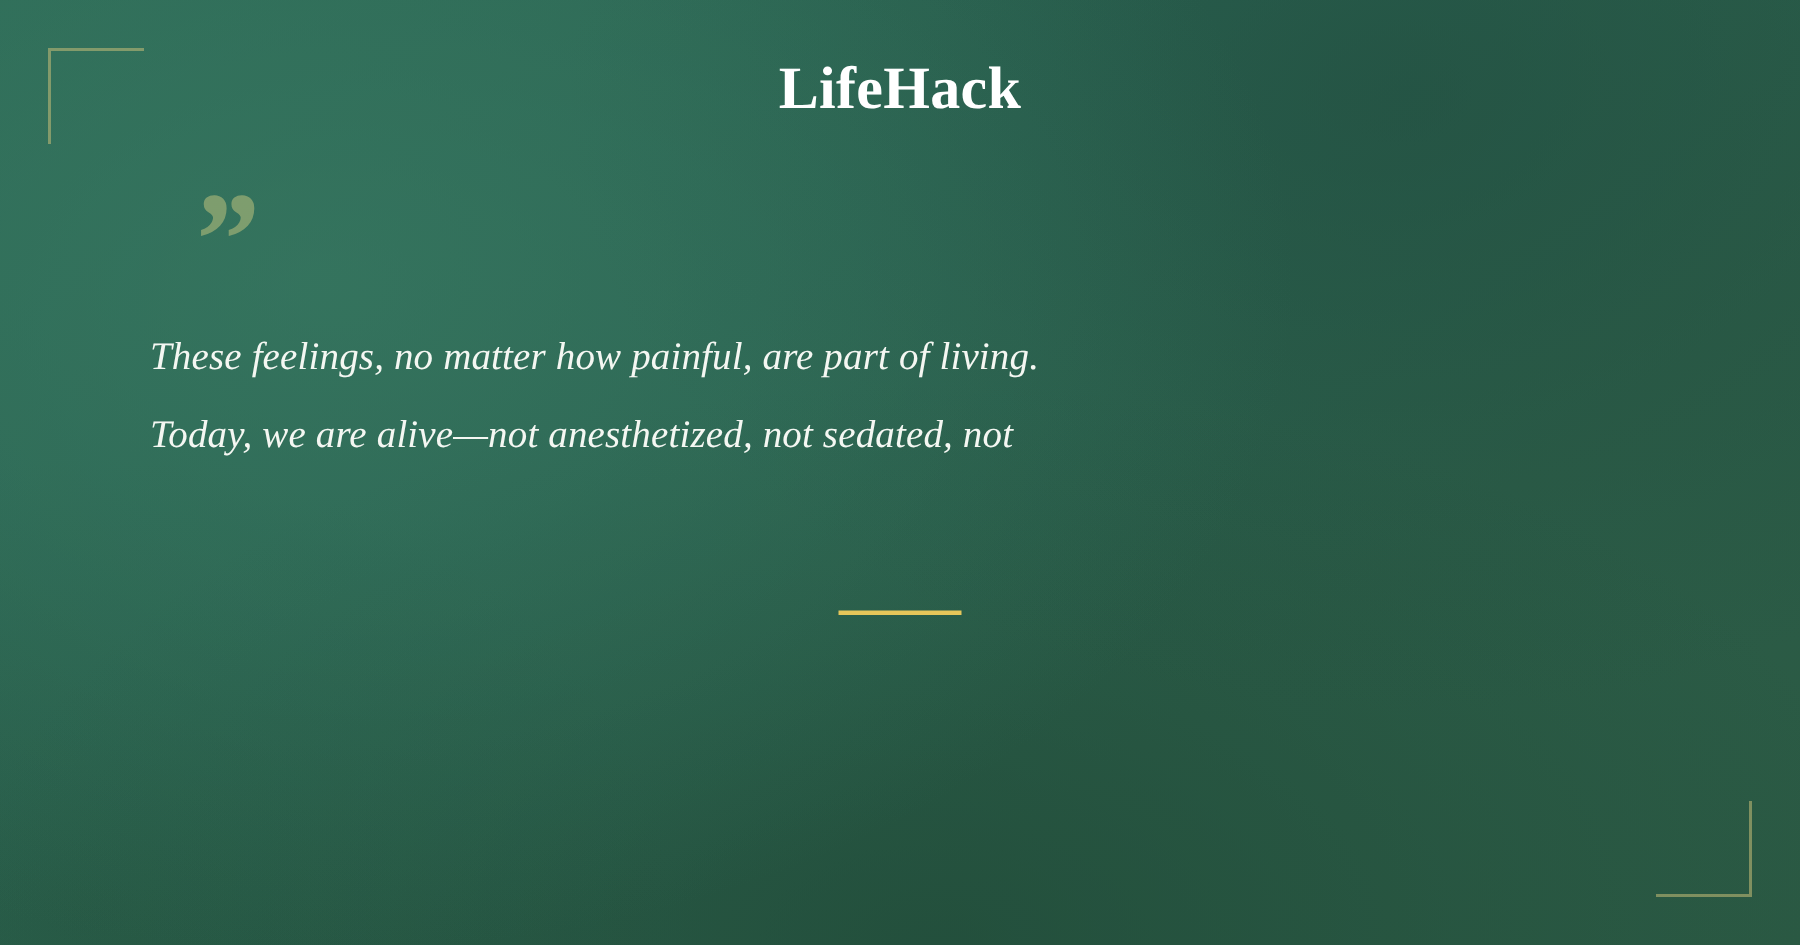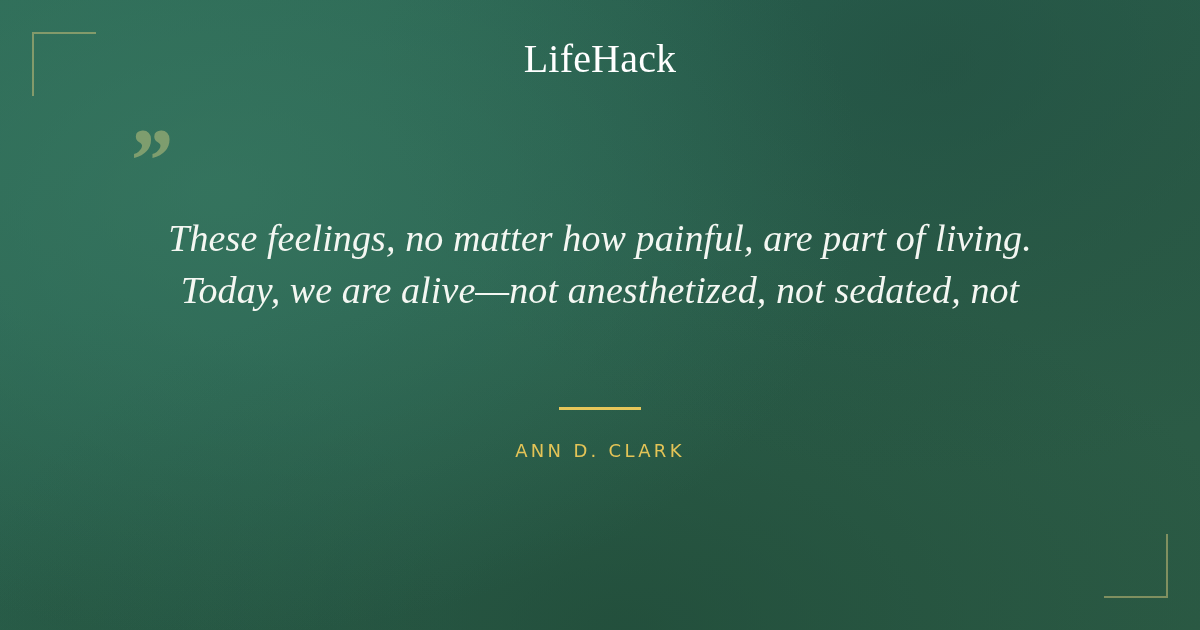--- a/index.html
+++ b/index.html
@@ -46,21 +46,21 @@
     position: absolute;
     top: 39px;
     left: 0;
     width: 1200px;
     text-align: center;
     color: #ffffff;
     font-family: "Liberation Serif", "DejaVu Serif", serif;
     font-size: 40px;
     letter-spacing: 0.2px;
     line-height: 1;
-    font-weight: 400;
+    font-weight: 700;
     white-space: nowrap;
   }
 
   
   #quote-mark {
     position: absolute;
     left: 126px;
     top: 116px;
     color: rgba(196,198,126,0.52);
     font-family: "Liberation Serif", "DejaVu Serif", serif;
@@ -70,25 +70,24 @@
     line-height: 1;
     user-select: none;
   }
 
   
   #quote-body {
     position: absolute;
     left: 100px;
     right: 100px;
     top: 212px;
-    text-align: center;
     color: #f4f7f2;
     font-family: "Liberation Serif", "DejaVu Serif", serif;
     font-style: italic;
-    font-size: 38px;
+    font-size: 26px;
     line-height: 52px;
     letter-spacing: 0.1px;
   }
   #quote-body .ln {
     display: block;
     white-space: nowrap;
   }
 
   
   #divider {
@@ -129,15 +128,14 @@
 
   <div id="quote-mark">”</div>
 
   <div id="quote-body">
     <span class="ln">These feelings, no matter how painful, are part of living.</span>
     <span class="ln">Today, we are alive—not anesthetized, not sedated, not</span>
   </div>
 
   <div id="divider"></div>
 
-  <div id="author">ANN D. CLARK</div>
 
 </div>
 
 </body></html>

